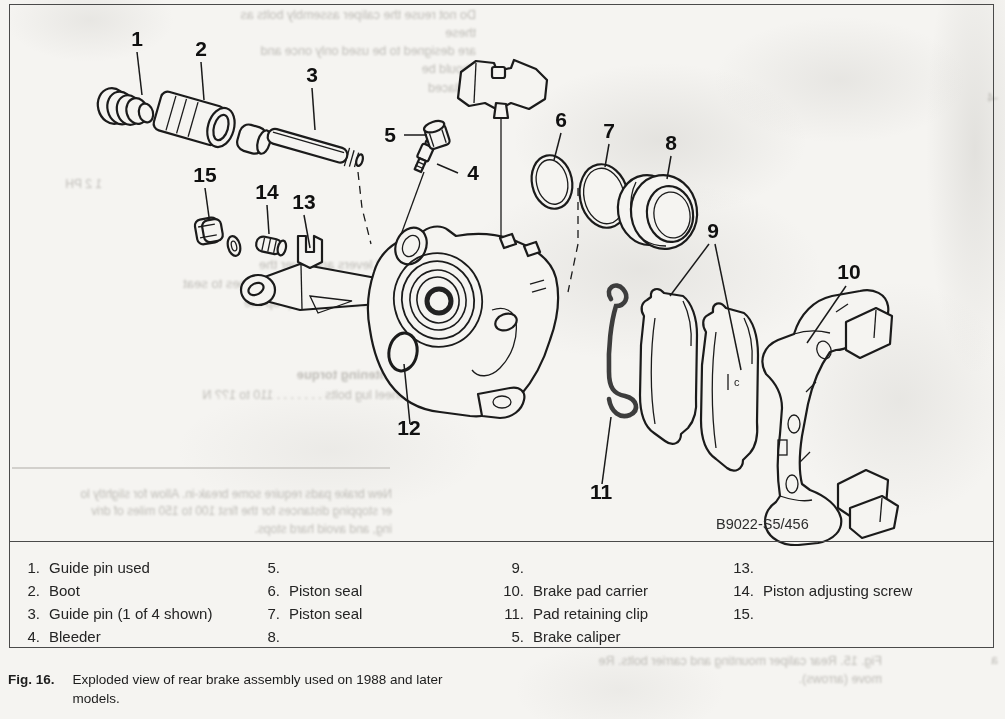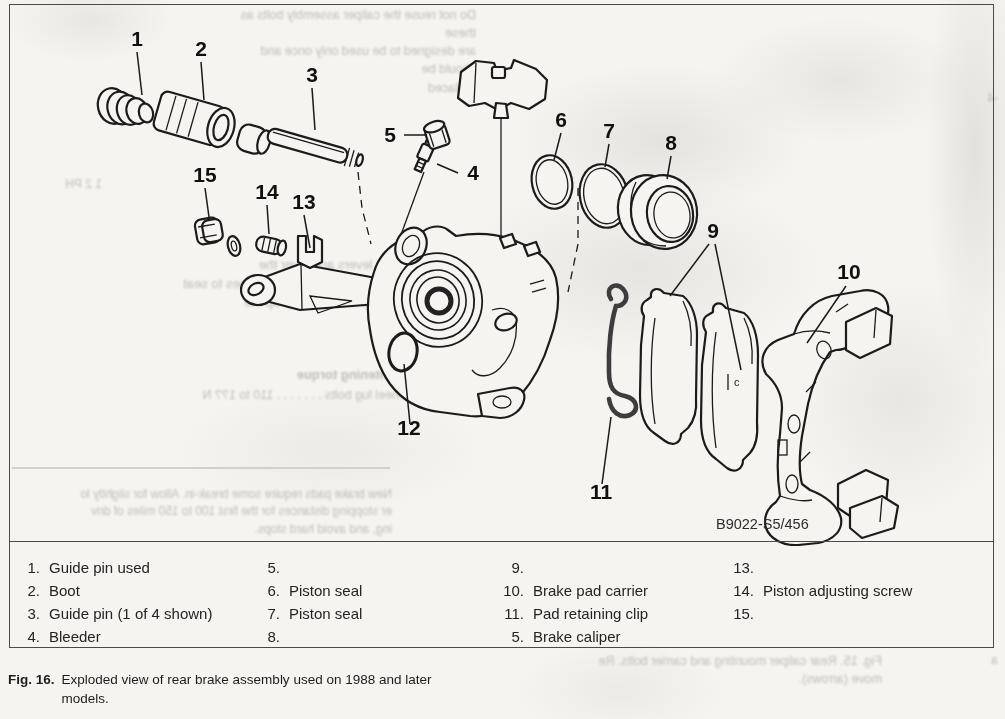--- a/index.html
+++ b/index.html
@@ -31,21 +31,21 @@
   .refcode{font:400 14.5px "Liberation Sans",sans-serif;fill:#2d2d2d;}
   .padmark{font:400 11px "Liberation Sans",sans-serif;fill:#1b1b1b;}
   
   .legend-col{position:absolute;top:556px;width:238px;}
   .legend-item{display:flex;line-height:23px;font-size:15px;color:#242424;}
   .legend-item .num{flex:0 0 28px;text-align:right;margin-right:9px;}
   .legend-item .lbl{flex:1 1 auto;}
   .col4 .lbl{max-width:172px;}
   
   .caption{position:absolute;left:8px;top:670px;width:478px;display:grid;
-    grid-template-columns:auto 1fr;column-gap:7px;font-size:13.5px;line-height:19px;color:#1c1c1c;}
+    grid-template-columns:auto 1fr;column-gap:18px;font-size:13.5px;line-height:19px;color:#1c1c1c;}
   .caption .fig{font-weight:700;white-space:nowrap;}
   .caption .txt{max-width:392px;}
   
   .ghost{position:absolute;color:#bfbdb8;transform:scaleX(-1);filter:blur(1.1px);
     line-height:1.45;pointer-events:none;}
   .ghost.b{font-weight:700;}
   .ghost-rule{position:absolute;left:12px;top:467px;width:378px;height:2px;
     background:#d2d0cc;filter:blur(.6px);}
 </style>
 </head>

